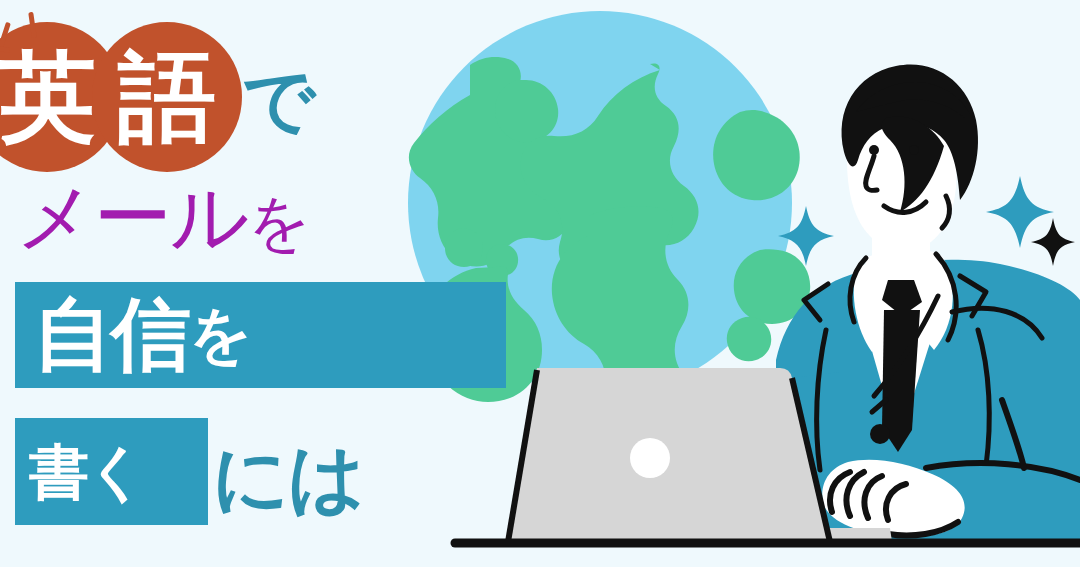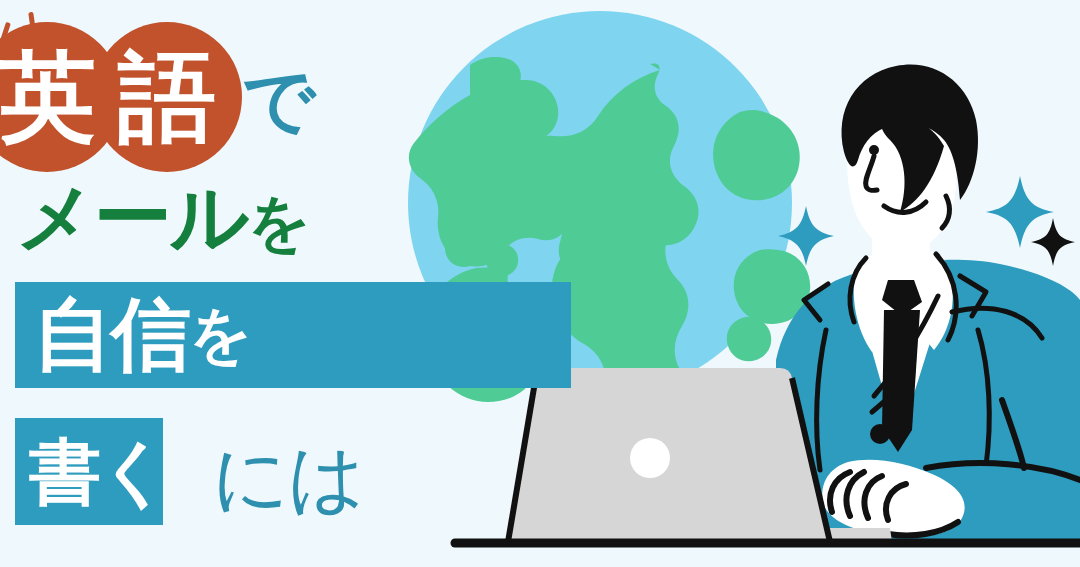--- a/index.html
+++ b/index.html
@@ -37,45 +37,45 @@
   .sd2{left:30px;top:12px;width:5px;height:26px;transform:rotate(-8deg);}
   .sd3{left:-16px;top:46px;width:26px;height:5px;transform:rotate(8deg);}
 
   .tail-de{
     position:absolute;left:242px;top:64px;
     font-size:72px;line-height:1;font-weight:bold;color:#2e90ae;
   }
 
   .line-kana{
     position:absolute;left:16px;top:178px;
-    font-size:78px;line-height:1;font-weight:bold;color:#15803d;
+    font-size:78px;line-height:1;font-weight:normal;color:#a21caf;
     letter-spacing:-2px;white-space:nowrap;
   }
   .line-kana .small{font-size:62px;}
 
   .banner{
     position:absolute;background:#2e9cbe;
     display:flex;align-items:center;
     color:#ffffff;font-weight:bold;white-space:nowrap;
   }
   #banner-3{
-    left:15px;top:282px;width:556px;height:106px;
+    left:15px;top:282px;width:491px;height:106px;
     padding-left:18px;box-sizing:border-box;
     font-size:80px;line-height:1;letter-spacing:-2px;
   }
   #banner-3 .small{font-size:62px;}
 
   #banner-4{
-    left:15px;top:418px;width:148px;height:107px;
+    left:15px;top:418px;width:193px;height:107px;
     padding-left:14px;box-sizing:border-box;
-    font-size:72px;line-height:1;letter-spacing:-3px;
+    font-size:60px;line-height:1;letter-spacing:-3px;
   }
   .tail-niwa{
     position:absolute;left:212px;top:440px;
-    font-size:76px;line-height:1;font-weight:normal;color:#2e90ae;
+    font-size:76px;line-height:1;font-weight:bold;color:#2e90ae;
     letter-spacing:-2px;white-space:nowrap;
   }
 
   
   #globe-layer{z-index:10;}
   #person-layer{z-index:20;}
   #laptop-layer{z-index:30;}
   #sparkle-layer{z-index:25;}
 </style>
 </head>

